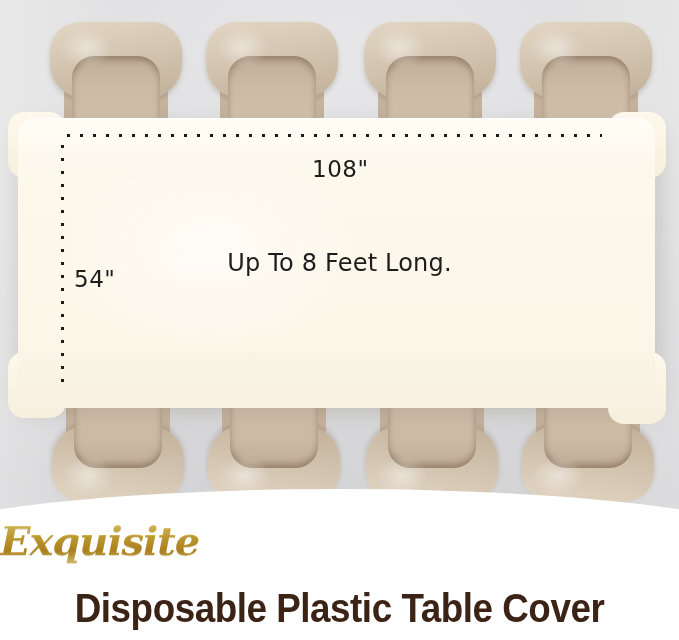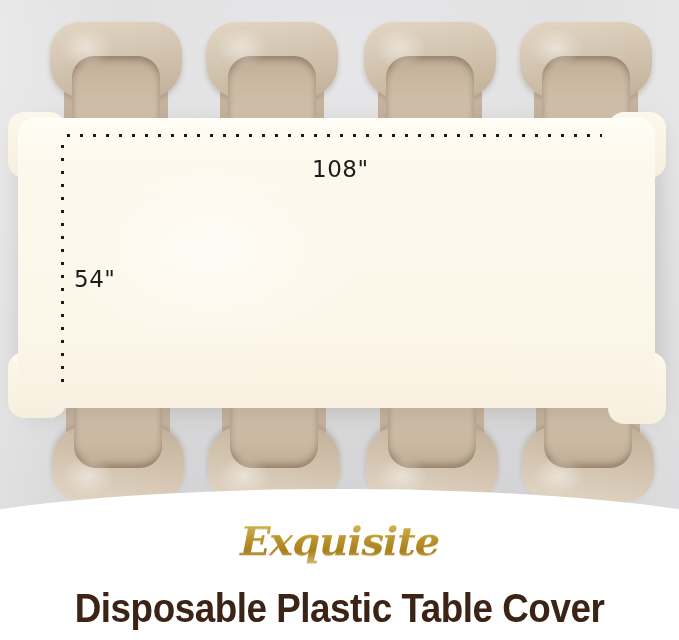--- a/index.html
+++ b/index.html
@@ -165,21 +165,20 @@
   }
   .white-fill {
     position: absolute;
     left: 0; top: 548px; width: 679px; height: 92px;
     background: #ffffff;
   }
 
   .brand {
     position: absolute;
     left: 0; right: 0; top: 517px;
-    text-align: center;
     font-family: "DejaVu Serif", serif;
     font-style: italic;
     font-weight: 700;
     font-size: 40px;
     letter-spacing: -1px;
     background: linear-gradient(180deg, #efe08c 0%, #cda93a 42%, #b8891f 72%, #e8d488 100%);
     -webkit-background-clip: text;
     background-clip: text;
     color: transparent;
     -webkit-text-fill-color: transparent;
@@ -276,20 +275,21 @@
     <div class="cloth-sheen"></div>
 
     <div class="dots-h"></div>
     <div class="dots-v"></div>
 
     <div class="dim-label" id="dim-width">108"</div>
 
     <div class="dim-label" id="dim-height">54"</div>
 
     <div class="cloth-caption">
+      <div>Up To 8 Feet Long.</div>
     </div>
   </div>
 
   <div class="white-arc"></div>
   <div class="white-fill"></div>
 
   <div class="brand">Exquisite</div>
 
   <div class="product-title">Disposable Plastic Table Cover</div>
 

